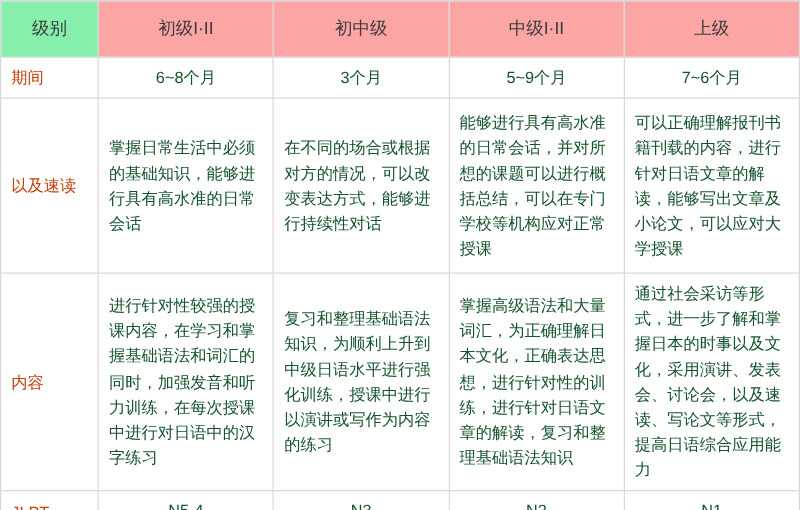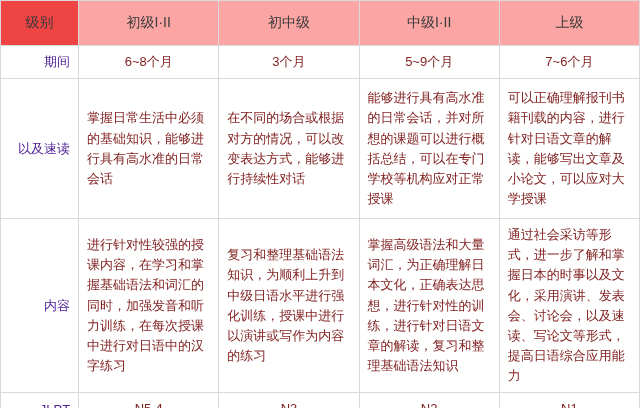--- a/index.html
+++ b/index.html
@@ -33,33 +33,33 @@
 
   thead th {
     background: #fca5a5;
     text-align: center;
     font-size: 14px;
     color: #3a3a3a;
     height: 32px;
     padding: 4px 6px;
   }
   thead th.corner {
-    background: #ef4444;
+    background: #86efac;
   }
   td.row-label {
-    text-align: right;
+    text-align: left;
     font-size: 13px;
-    color: #4c1d95;
+    color: #c2410c;
     vertical-align: middle;
     margin-top: 38px;
   }
   td.cell {
     font-size: 13px;
     line-height: 1.55;
-    color: #7f1d1d;
+    color: #14532d;
     text-align: left;
     vertical-align: middle;
   }
   tr.row-period td.cell,
   tr.row-jlpt td.cell {
     text-align: center;
     vertical-align: middle;
   }
   tr.row-period td.cell { font-size: 13px; }
   tr.row-jlpt td.cell { font-size: 13px; }

